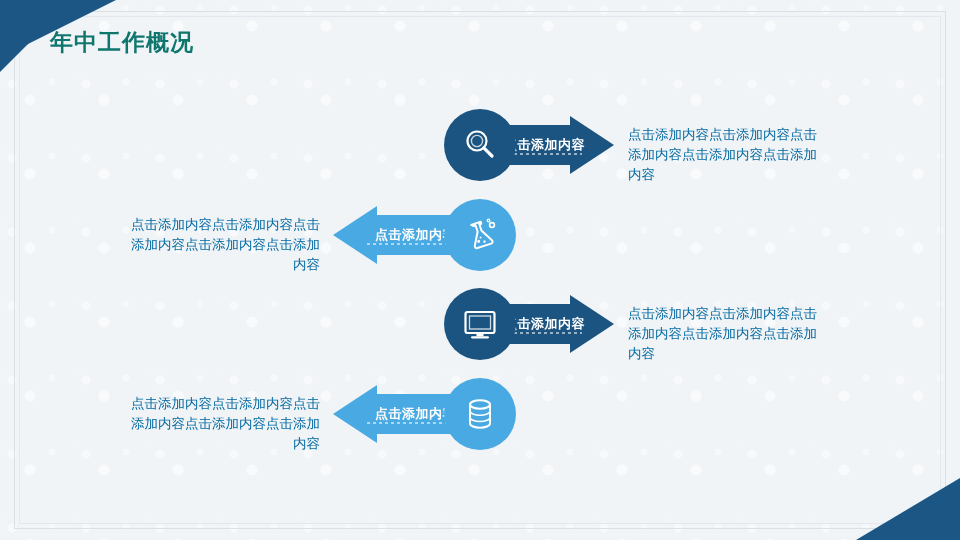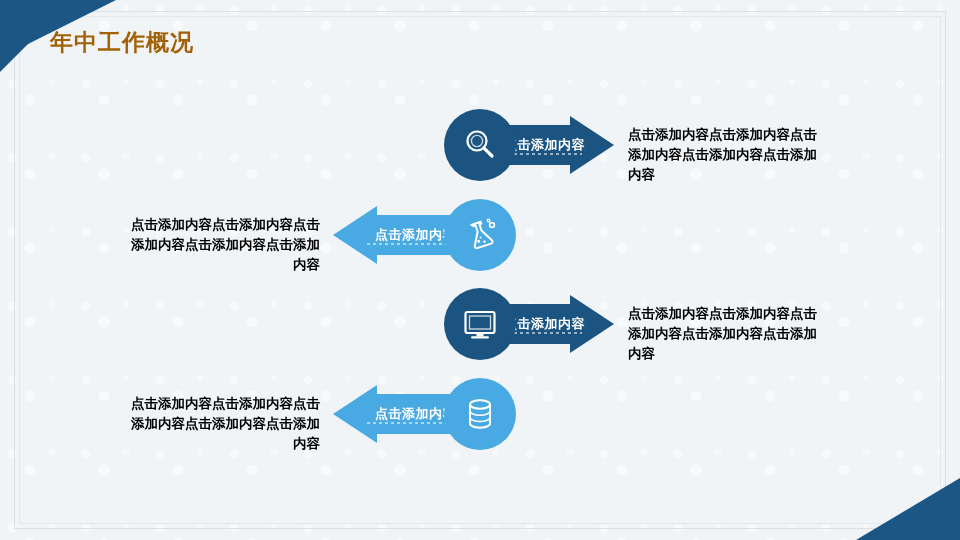--- a/index.html
+++ b/index.html
@@ -79,21 +79,21 @@
     border-top: 62px solid transparent;
   }
 
   
   #title {
     position: absolute;
     left: 50px;
     top: 27px;
     font-size: 23px;
     font-weight: 700;
-    color: #a16207;
+    color: #0f766e;
     letter-spacing: 1px;
     white-space: nowrap;
   }
 
   
   .row {
     position: absolute;
     height: 72px;
   }
   .row-1 { left: 0; top: 109px; width: 960px; }
@@ -192,24 +192,23 @@
     z-index: 4;
   }
   .arrow-right .label { left: 34px; }
   .arrow-left  .label { left: 42px; }
 
   
   .copy {
     position: absolute;
     font-size: 13.5px;
     line-height: 20px;
-    color: #000000;
+    color: #0369a1;
     width: 196px;
     white-space: pre-line;
-    font-weight: bold;
   }
   .copy.right-side {
     left: 628px;
     top: 16px;
     text-align: left;
   }
   .copy.left-side {
     left: 124px;
     top: 16px;
     text-align: right;

